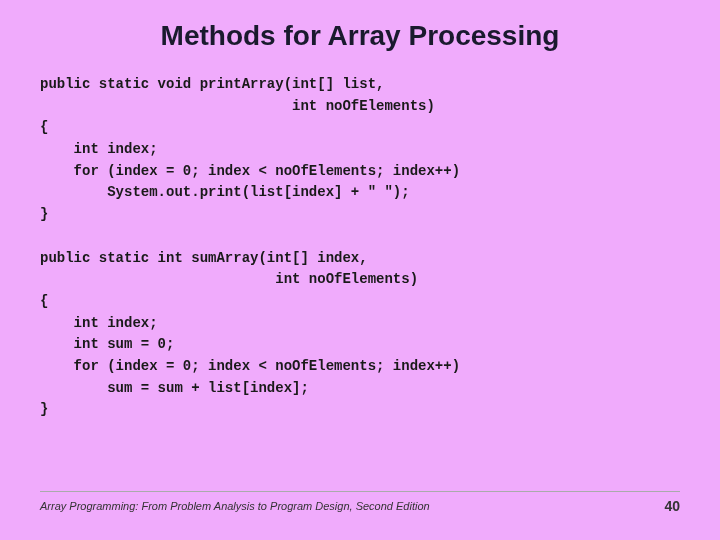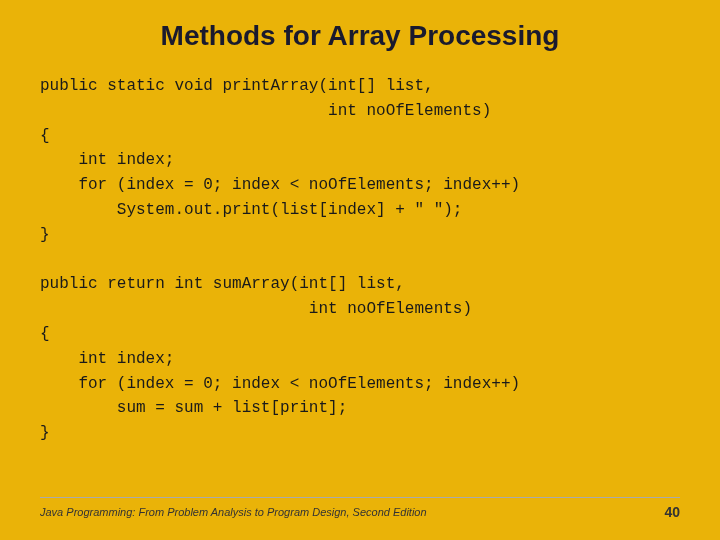--- a/index.html
+++ b/index.html
@@ -13,41 +13,42 @@
       height: 540px;
       background-color: #d6e4f0;
       font-family: Arial, sans-serif;
       overflow: hidden;
       position: relative;
     }
 
     .slide {
       width: 720px;
       height: 540px;
-      background-color: #eab308;
-      padding: 20px 40px 20px 40px;
+      background-color: #f0abfc;
+      padding: 20px 40px 26px 40px;
       display: flex;
       flex-direction: column;
     }
 
     .title {
       text-align: center;
       font-size: 28px;
       font-weight: bold;
       color: #1a1a2e;
       margin-bottom: 22px;
       font-family: Arial, sans-serif;
     }
 
     .code-block {
       font-family: 'Courier New', Courier, monospace;
-      font-size: 16px;
+      font-size: 14px;
       color: #1a1a1a;
       line-height: 1.55;
       flex: 1;
+      font-weight: bold;
     }
 
     .code-block .line {
       white-space: pre;
       display: block;
     }
 
     .footer {
       display: flex;
       justify-content: space-between;
@@ -77,26 +78,27 @@
 
   <div class="code-block">
     <span class="line">public static void printArray(int[] list,</span>
     <span class="line">                              int noOfElements)</span>
     <span class="line">{</span>
     <span class="line">    int index;</span>
     <span class="line">    for (index = 0; index &lt; noOfElements; index++)</span>
     <span class="line">        System.out.print(list[index] + " ");</span>
     <span class="line">}</span>
     <span class="line">&nbsp;</span>
-    <span class="line">public return int sumArray(int[] list,</span>
+    <span class="line">public static int sumArray(int[] index,</span>
     <span class="line">                            int noOfElements)</span>
     <span class="line">{</span>
     <span class="line">    int index;</span>
+    <span class="line">    int sum = 0;</span>
     <span class="line">    for (index = 0; index &lt; noOfElements; index++)</span>
-    <span class="line">        sum = sum + list[print];</span>
+    <span class="line">        sum = sum + list[index];</span>
     <span class="line">}</span>
   </div>
 
   <div class="footer">
-    <span class="footer-left">Java Programming: From Problem Analysis to Program Design, Second Edition</span>
+    <span class="footer-left">Array Programming: From Problem Analysis to Program Design, Second Edition</span>
     <span class="footer-right">40</span>
   </div>
 </div>
 
 </body></html>

